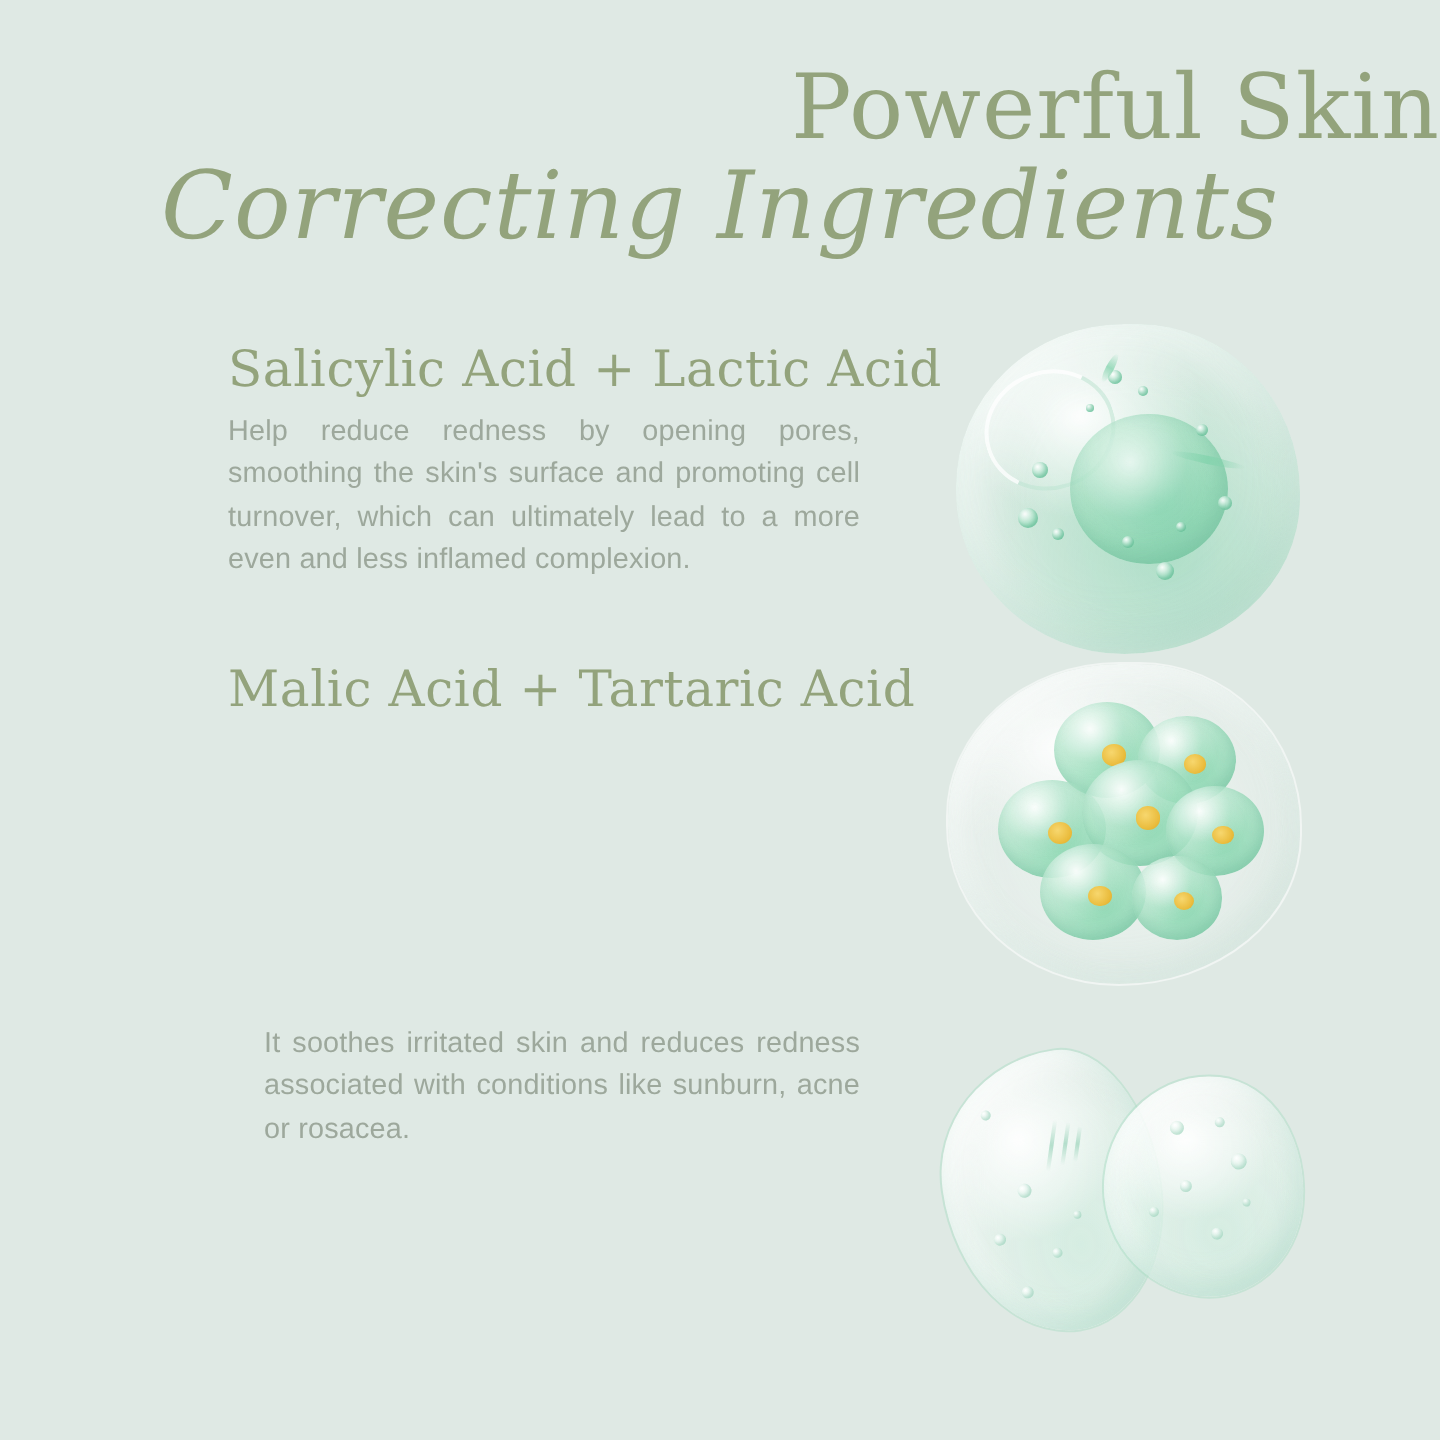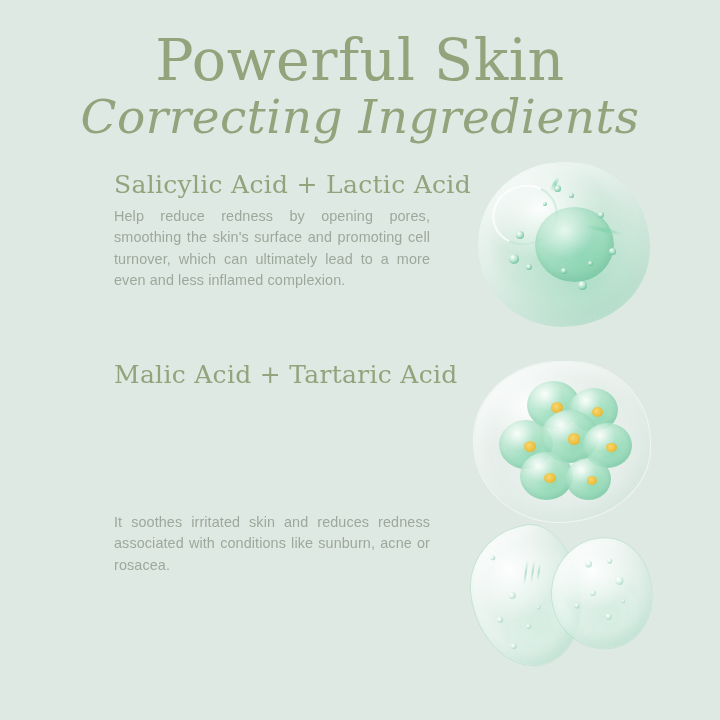--- a/index.html
+++ b/index.html
@@ -24,32 +24,32 @@
     text-align: center;
   }
   .title-line {
     font-family: "DejaVu Serif", "Liberation Serif", serif;
     color: #93a37c;
     font-weight: 400;
     letter-spacing: 0.5px;
     line-height: 1.08;
     font-size: 46px;
   }
-  .title-line.l1 { font-size: 57px; }
+  .title-line.l1 { font-size: 45px; text-align: right; }
   .title-line.l2 { font-size: 47px; font-style: italic; }
 
   
   .section {
     position: absolute;
     left: 0;
     width: 720px;
     height: 170px;
   }
   #section-0 { top: 170px; }
-  #section-1 { top: 360px; }
+  #section-1 { top: 330px; }
   #section-2 { top: 512px; }
 
   .text-col {
     position: absolute;
     left: 114px;
     top: 0;
     width: 316px;
   }
   .sec-heading {
     font-family: "DejaVu Serif", "Liberation Serif", serif;
@@ -62,21 +62,21 @@
   }
   .sec-body {
     color: #9da89c;
     font-size: 14.4px;
     line-height: 1.48;
     text-align: justify;
     margin: 0;
     letter-spacing: 0.1px;
     hyphens: auto;
   }
-  .sec-body.last-left { text-align: justify; }
+  .sec-body.last-left { text-align: justify; margin-left: 18px; }
 
   
   .img-col {
     position: absolute;
     right: 0;
     top: 0;
     width: 260px;
     height: 170px;
   }
 

